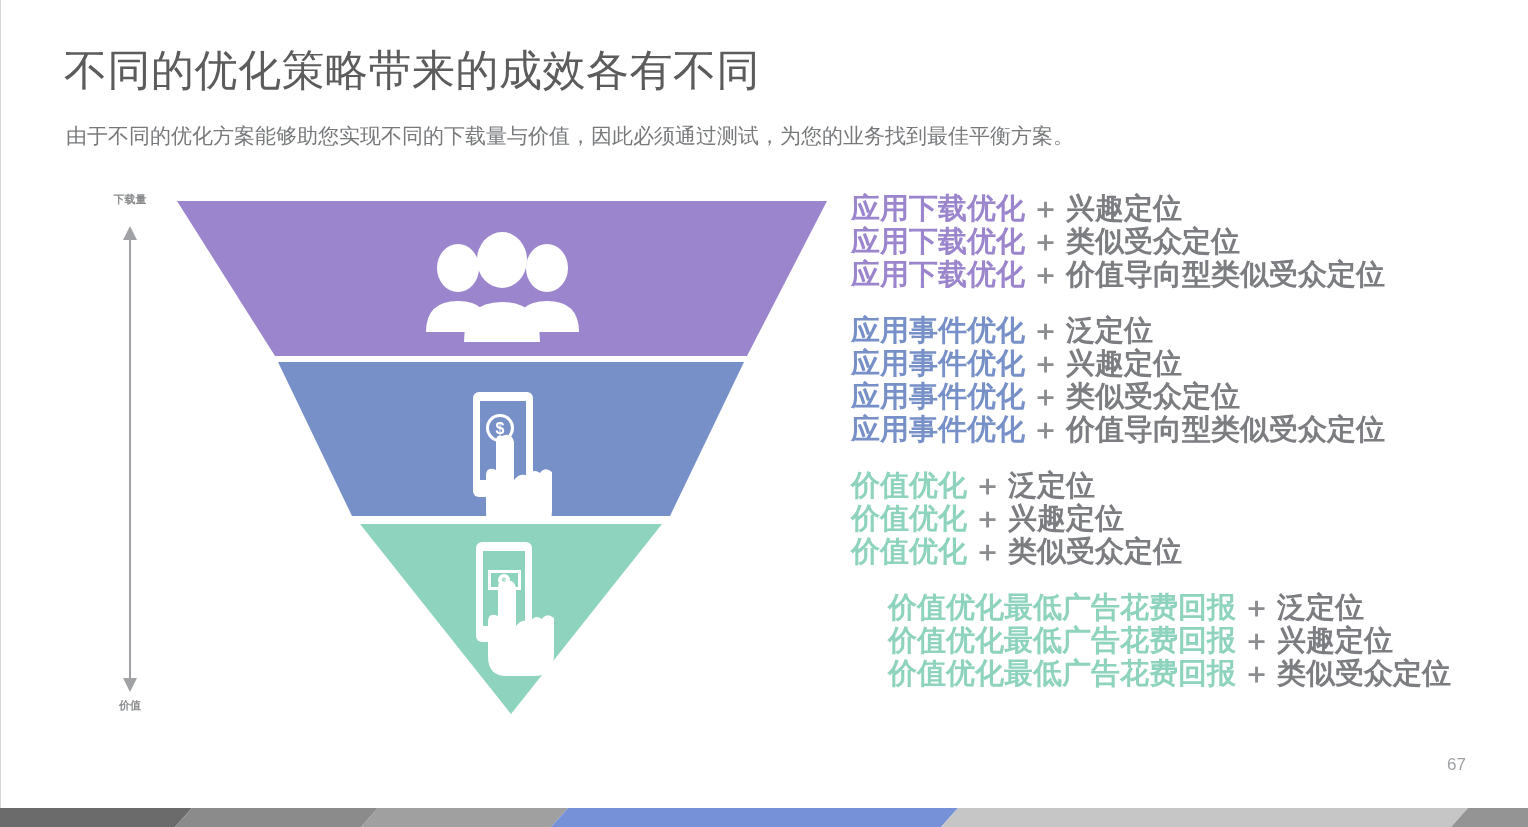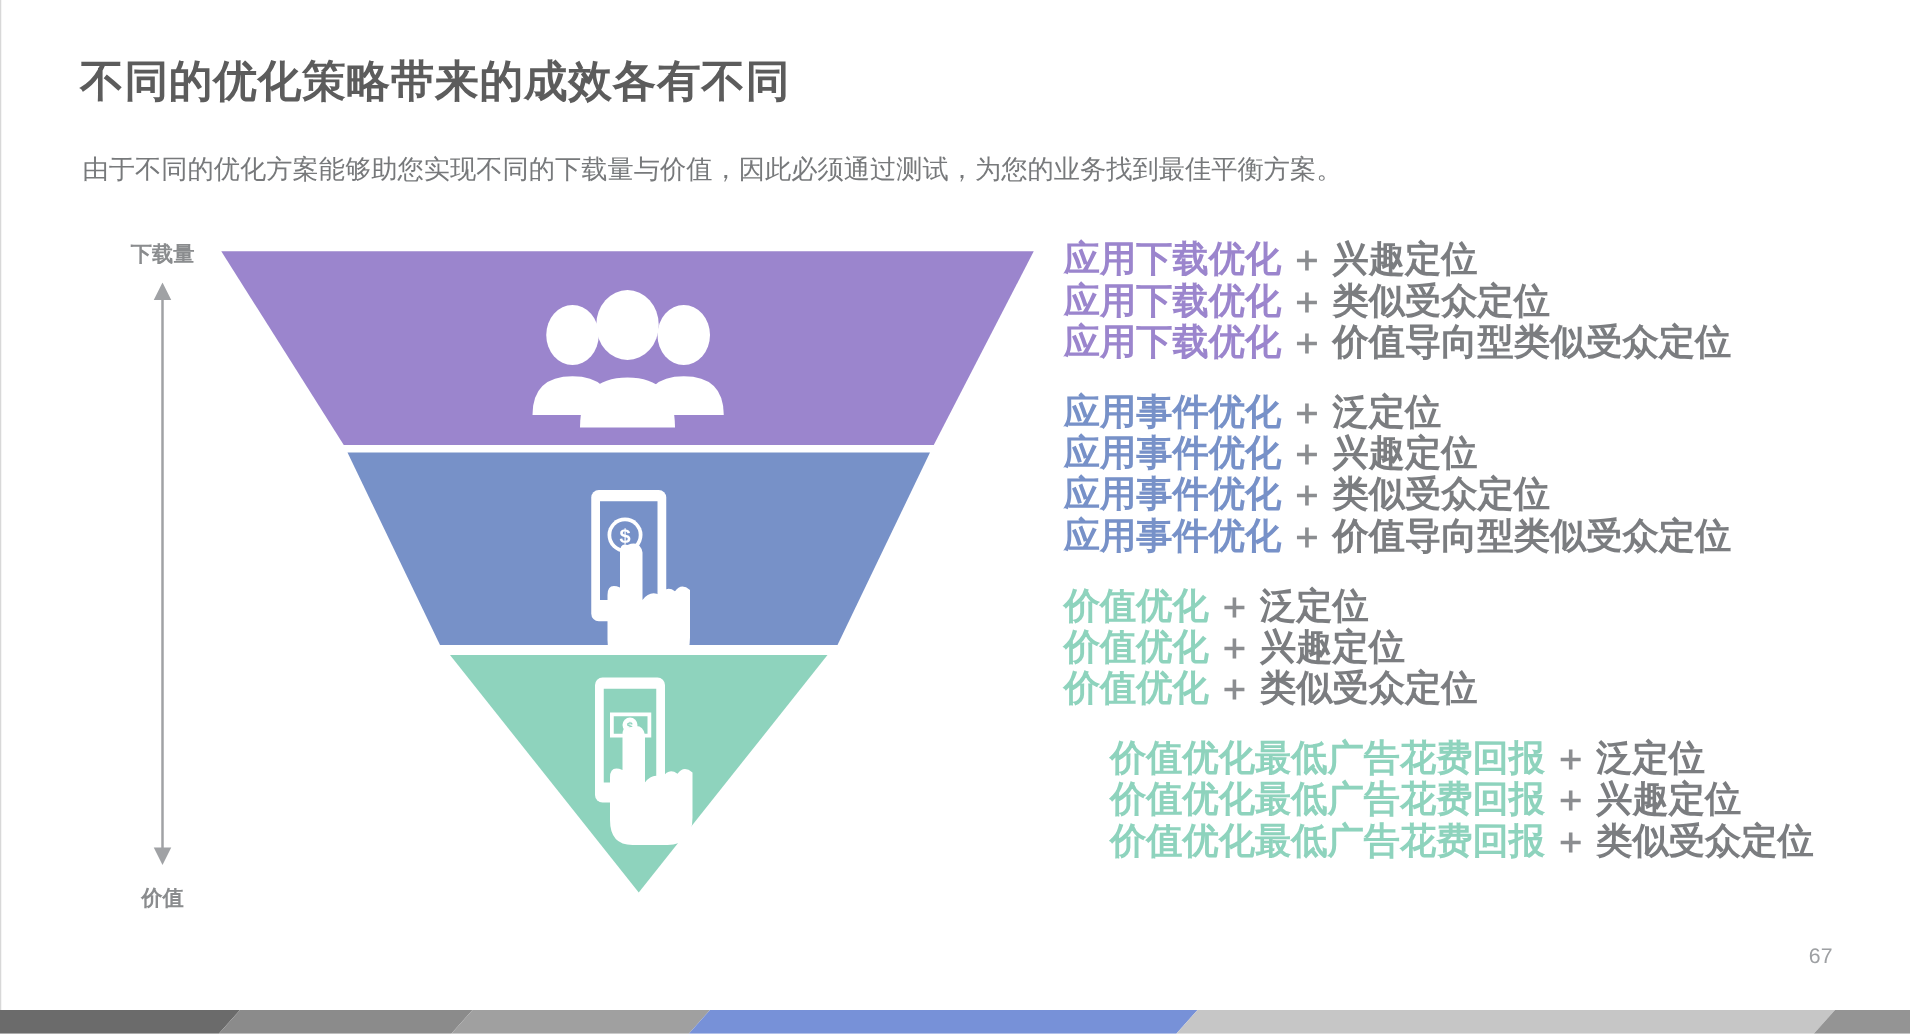--- a/index.html
+++ b/index.html
@@ -19,22 +19,22 @@
     position: absolute;
     inset: 0;
     background: #ffffff;
   }
 
   
   .slide-title {
     position: absolute;
     left: 64px;
     top: 46px;
-    font-size: 35px;
-    font-weight: 700;
+    font-size: 43px;
+    font-weight: 400;
     color: #5c5c5c;
     letter-spacing: 0.5px;
     white-space: nowrap;
     line-height: 1.15;
   }
   .slide-subtitle {
     position: absolute;
     left: 66px;
     top: 122px;
     font-size: 21px;
@@ -50,27 +50,27 @@
     position: absolute;
     left: 70px;
     top: 190px;
     width: 120px;
     height: 540px;
   }
   .axis-label {
     position: absolute;
     width: 120px;
     text-align: center;
-    font-size: 17px;
+    font-size: 11px;
     font-weight: bold;
     color: #8a8c8e;
     white-space: nowrap;
   }
   .axis-label.top { top: 2px; left: 0; }
-  .axis-label.bottom { bottom: 0px; left: 0; }
+  .axis-label.bottom { bottom: 17px; left: 0; }
   .axis-arrow {
     position: absolute;
     left: 0;
     top: 36px;
     width: 120px;
     height: 466px;
   }
 
   
   .funnel {

